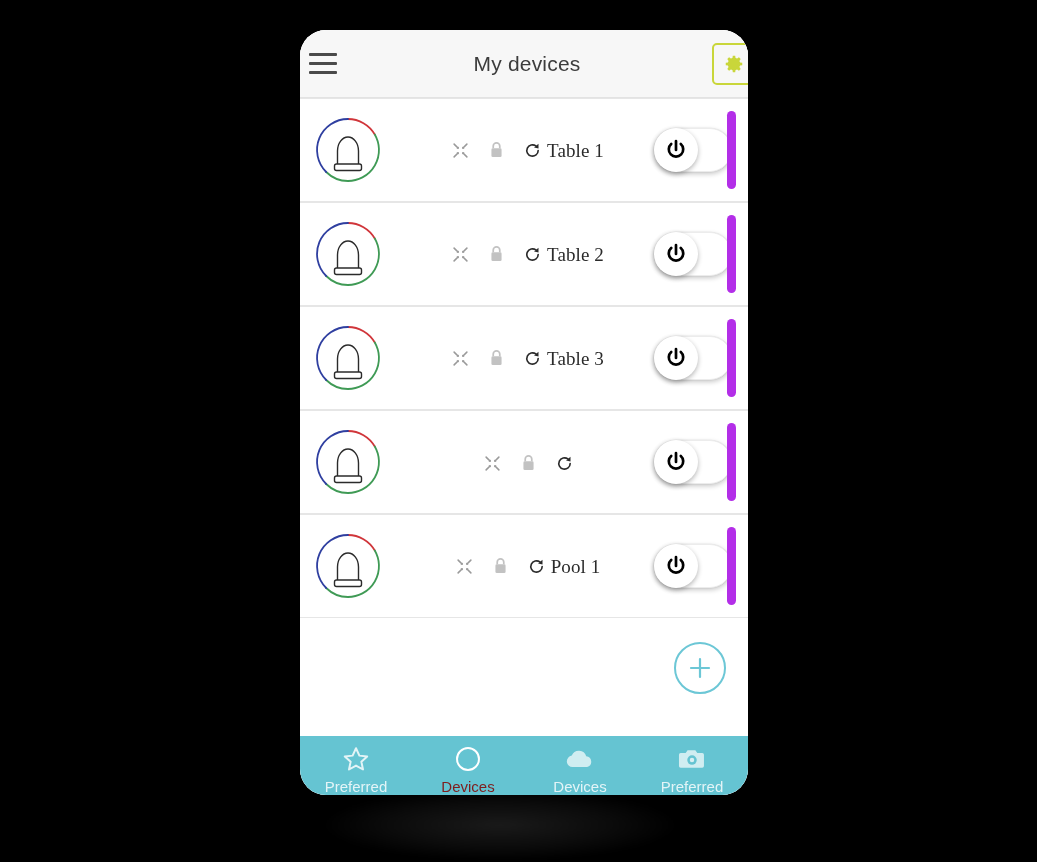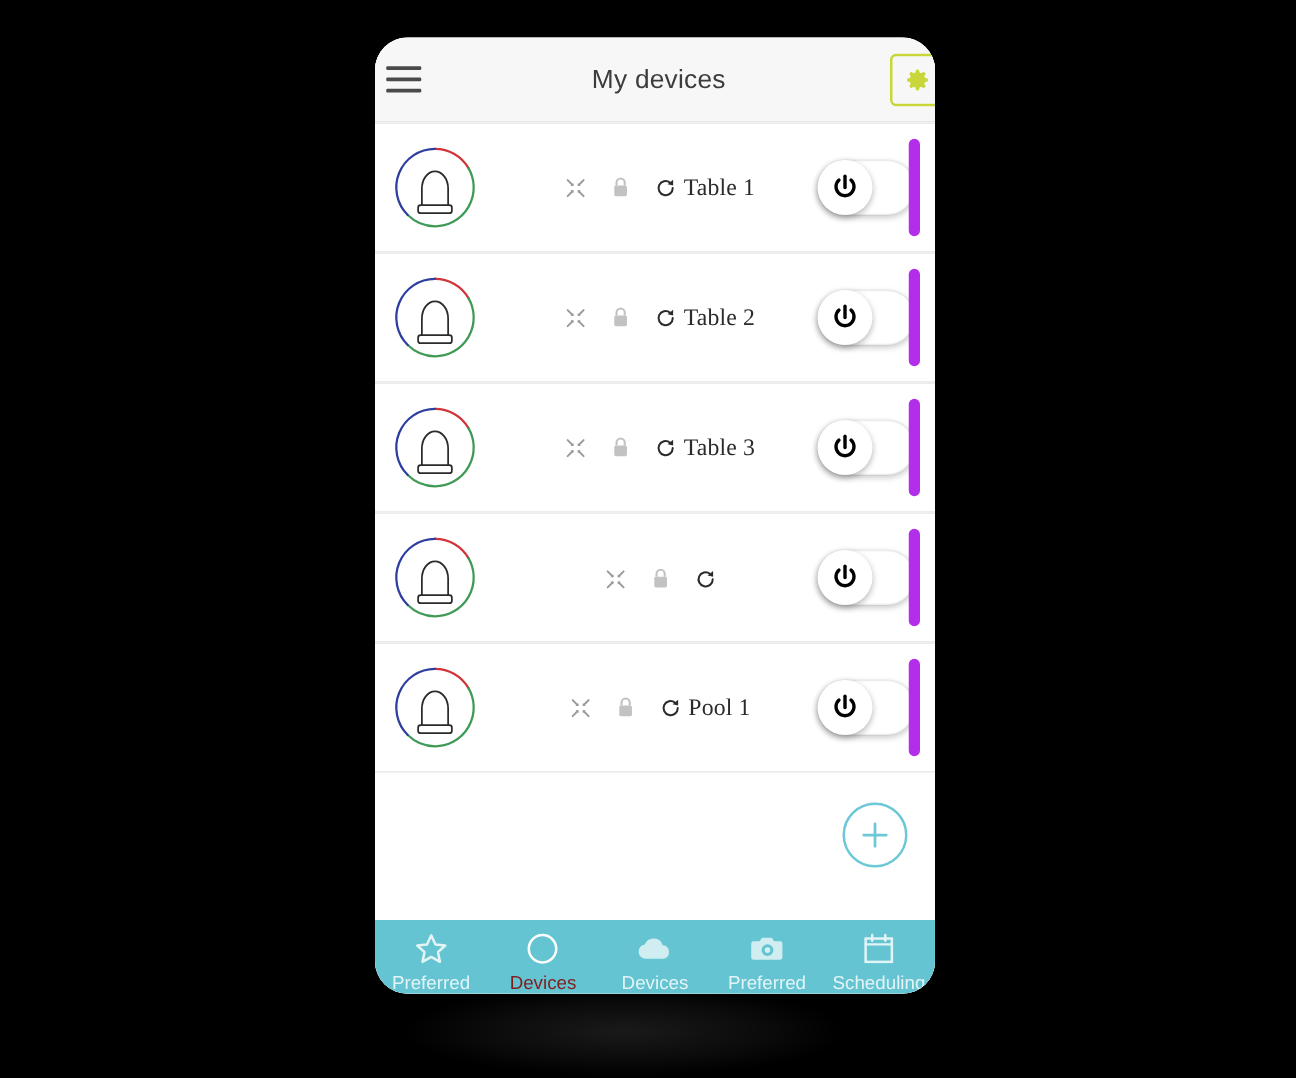--- a/index.html
+++ b/index.html
@@ -556,28 +556,18 @@
           <div class="nav-icon">
             <svg width="28" height="26" viewBox="0 0 26 22">
               <path d="M2.5 5.5 h4.6 l1.8 -2.6 h7.2 l1.8 2.6 h4.6 a1.6 1.6 0 0 1 1.6 1.6 v10.4 a1.6 1.6 0 0 1 -1.6 1.6 h-20 a1.6 1.6 0 0 1 -1.6 -1.6 v-10.4 a1.6 1.6 0 0 1 1.6 -1.6 z" fill="#ffffff" opacity="0.85"></path>
               <circle cx="13" cy="12" r="4.4" fill="#65c4d2"></circle>
               <circle cx="13" cy="12" r="2.1" fill="#ffffff" opacity="0.9"></circle>
             </svg>
           </div>
           <div class="nav-label">Preferred</div>
         </div>
 
-        <div class="nav-item">
-          <div class="nav-icon">
-            <svg width="28" height="28" viewBox="0 0 24 24">
-              <rect x="3" y="5" width="18" height="16" fill="none" stroke="#ffffff" stroke-width="1.7"></rect>
-              <path d="M3 9 L21 9" stroke="#ffffff" stroke-width="1.7"></path>
-              <path d="M7.5 2.5 L7.5 6.5 M16.5 2.5 L16.5 6.5" stroke="#ffffff" stroke-width="1.7" stroke-linecap="round"></path>
-            </svg>
-          </div>
-          <div class="nav-label">Scheduling</div>
-        </div>
 
       </div>
 
     </div>
   </div>
 </div>
 
 </body></html>

